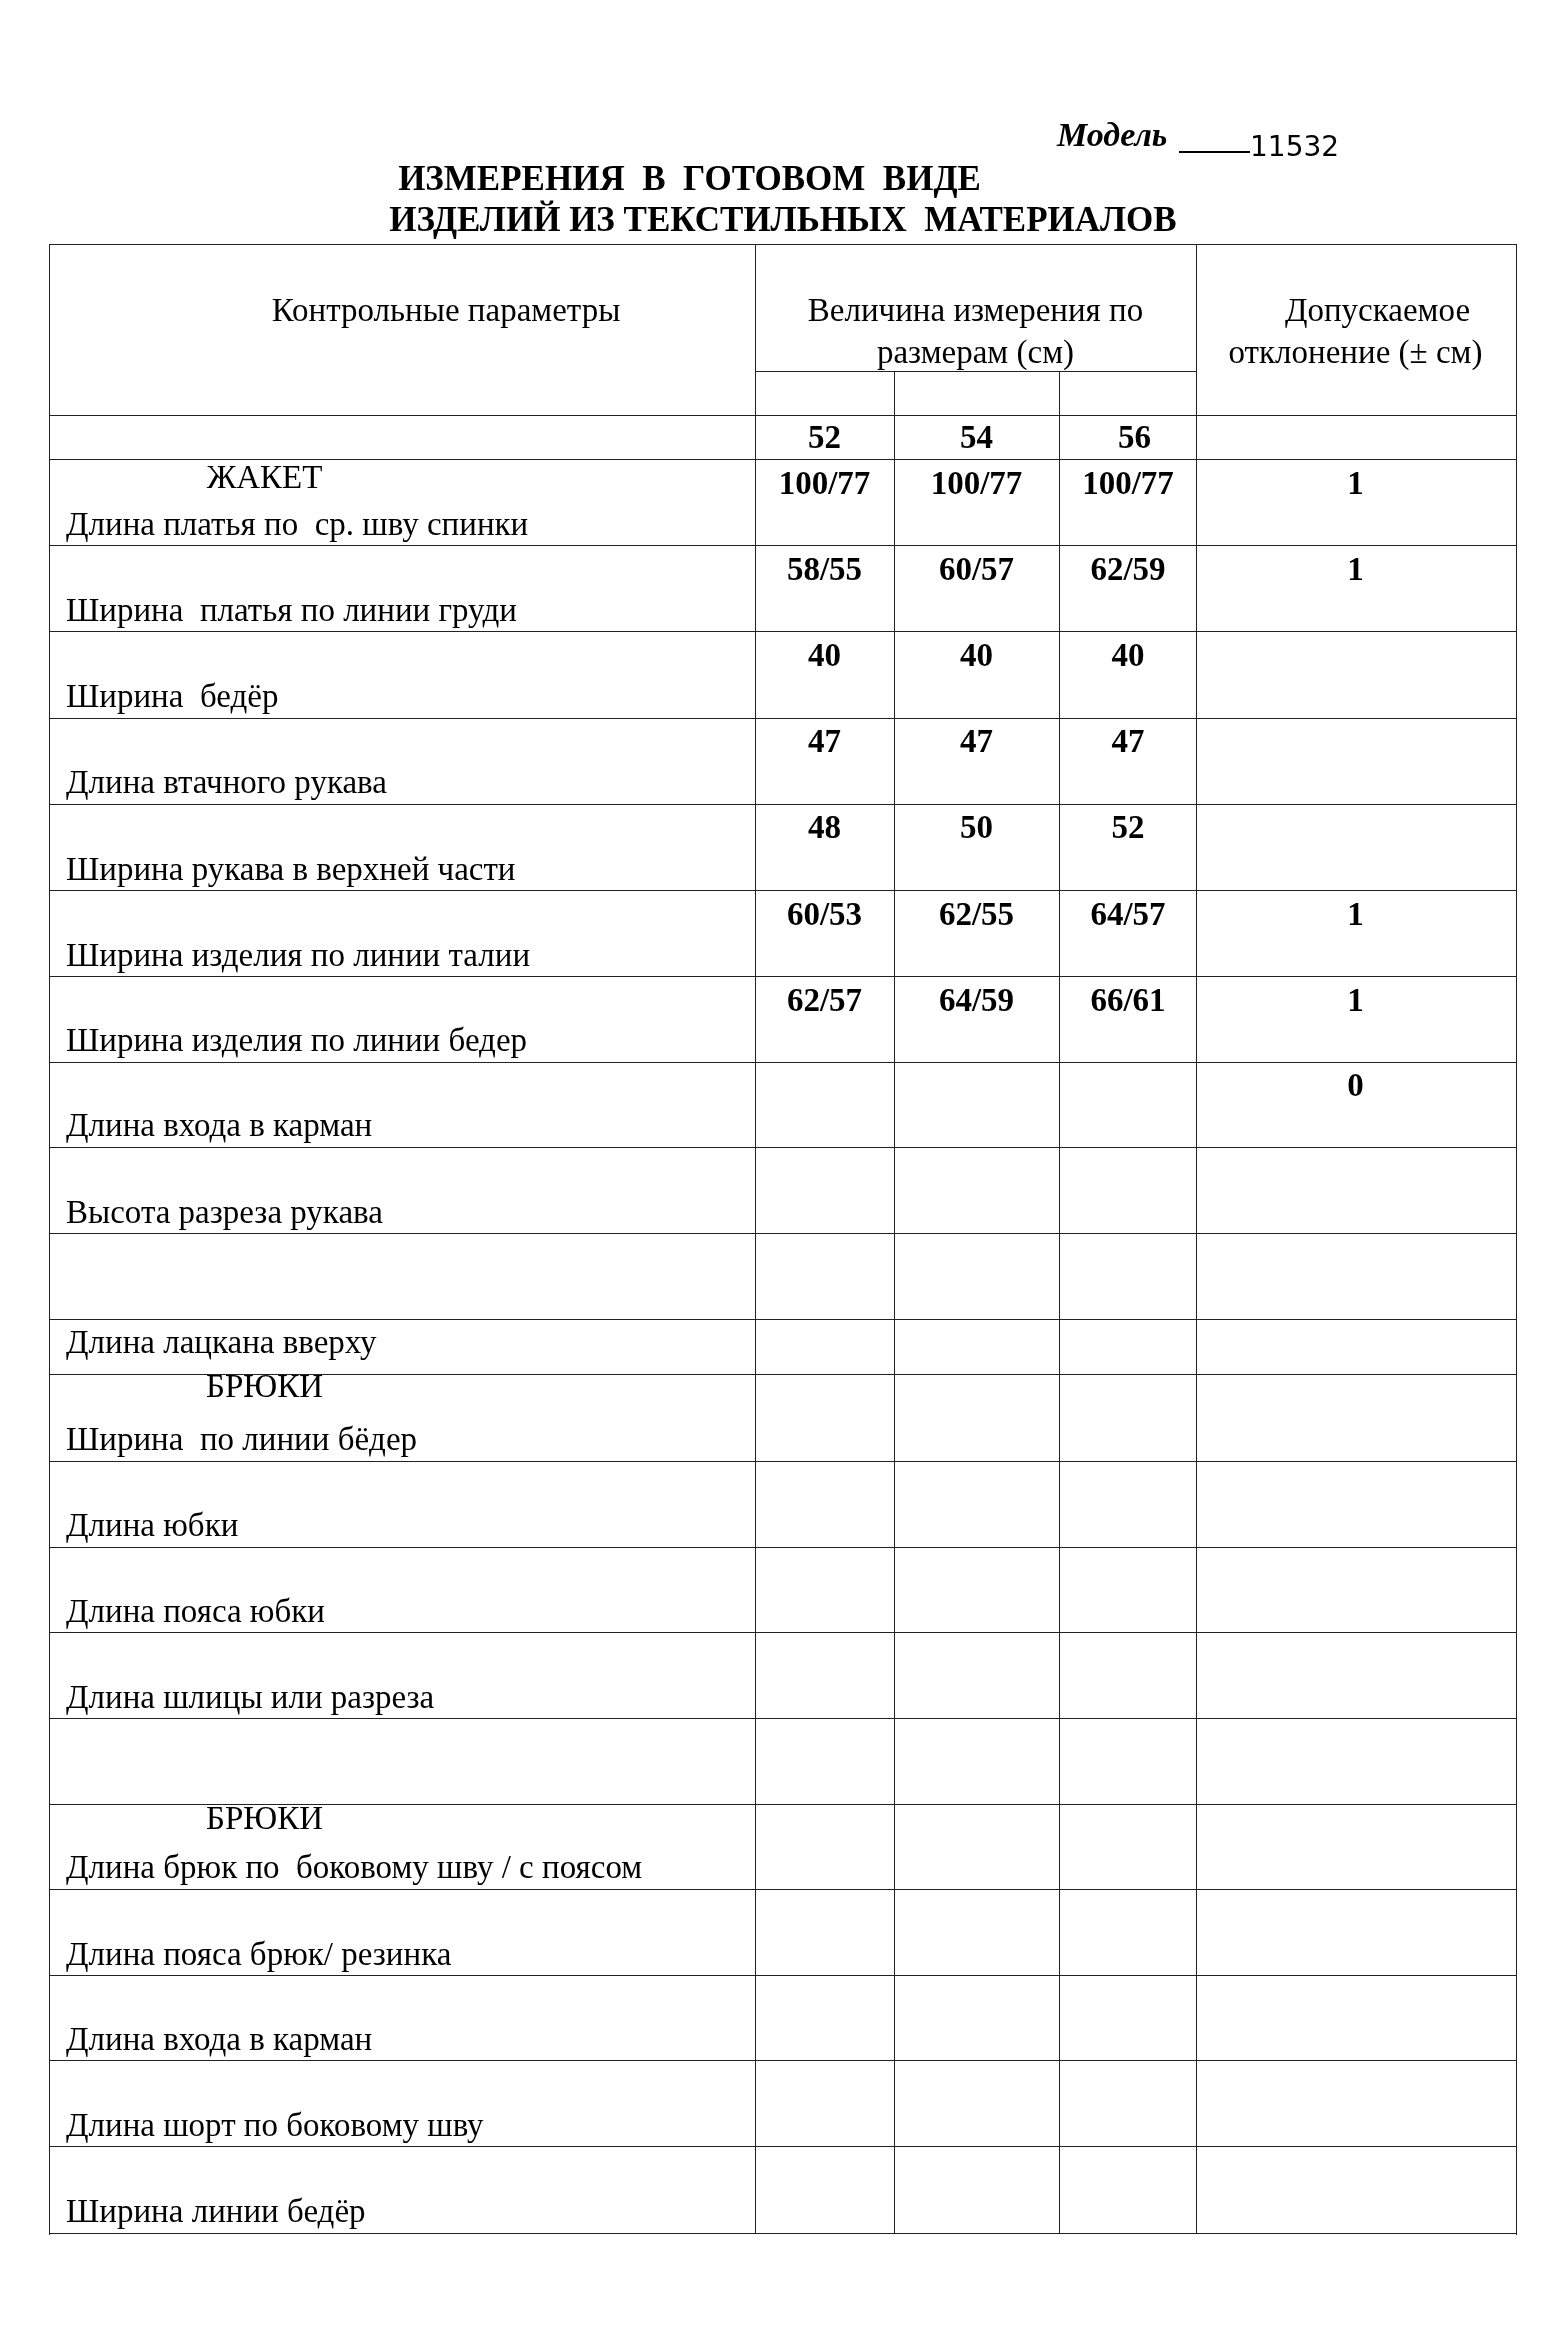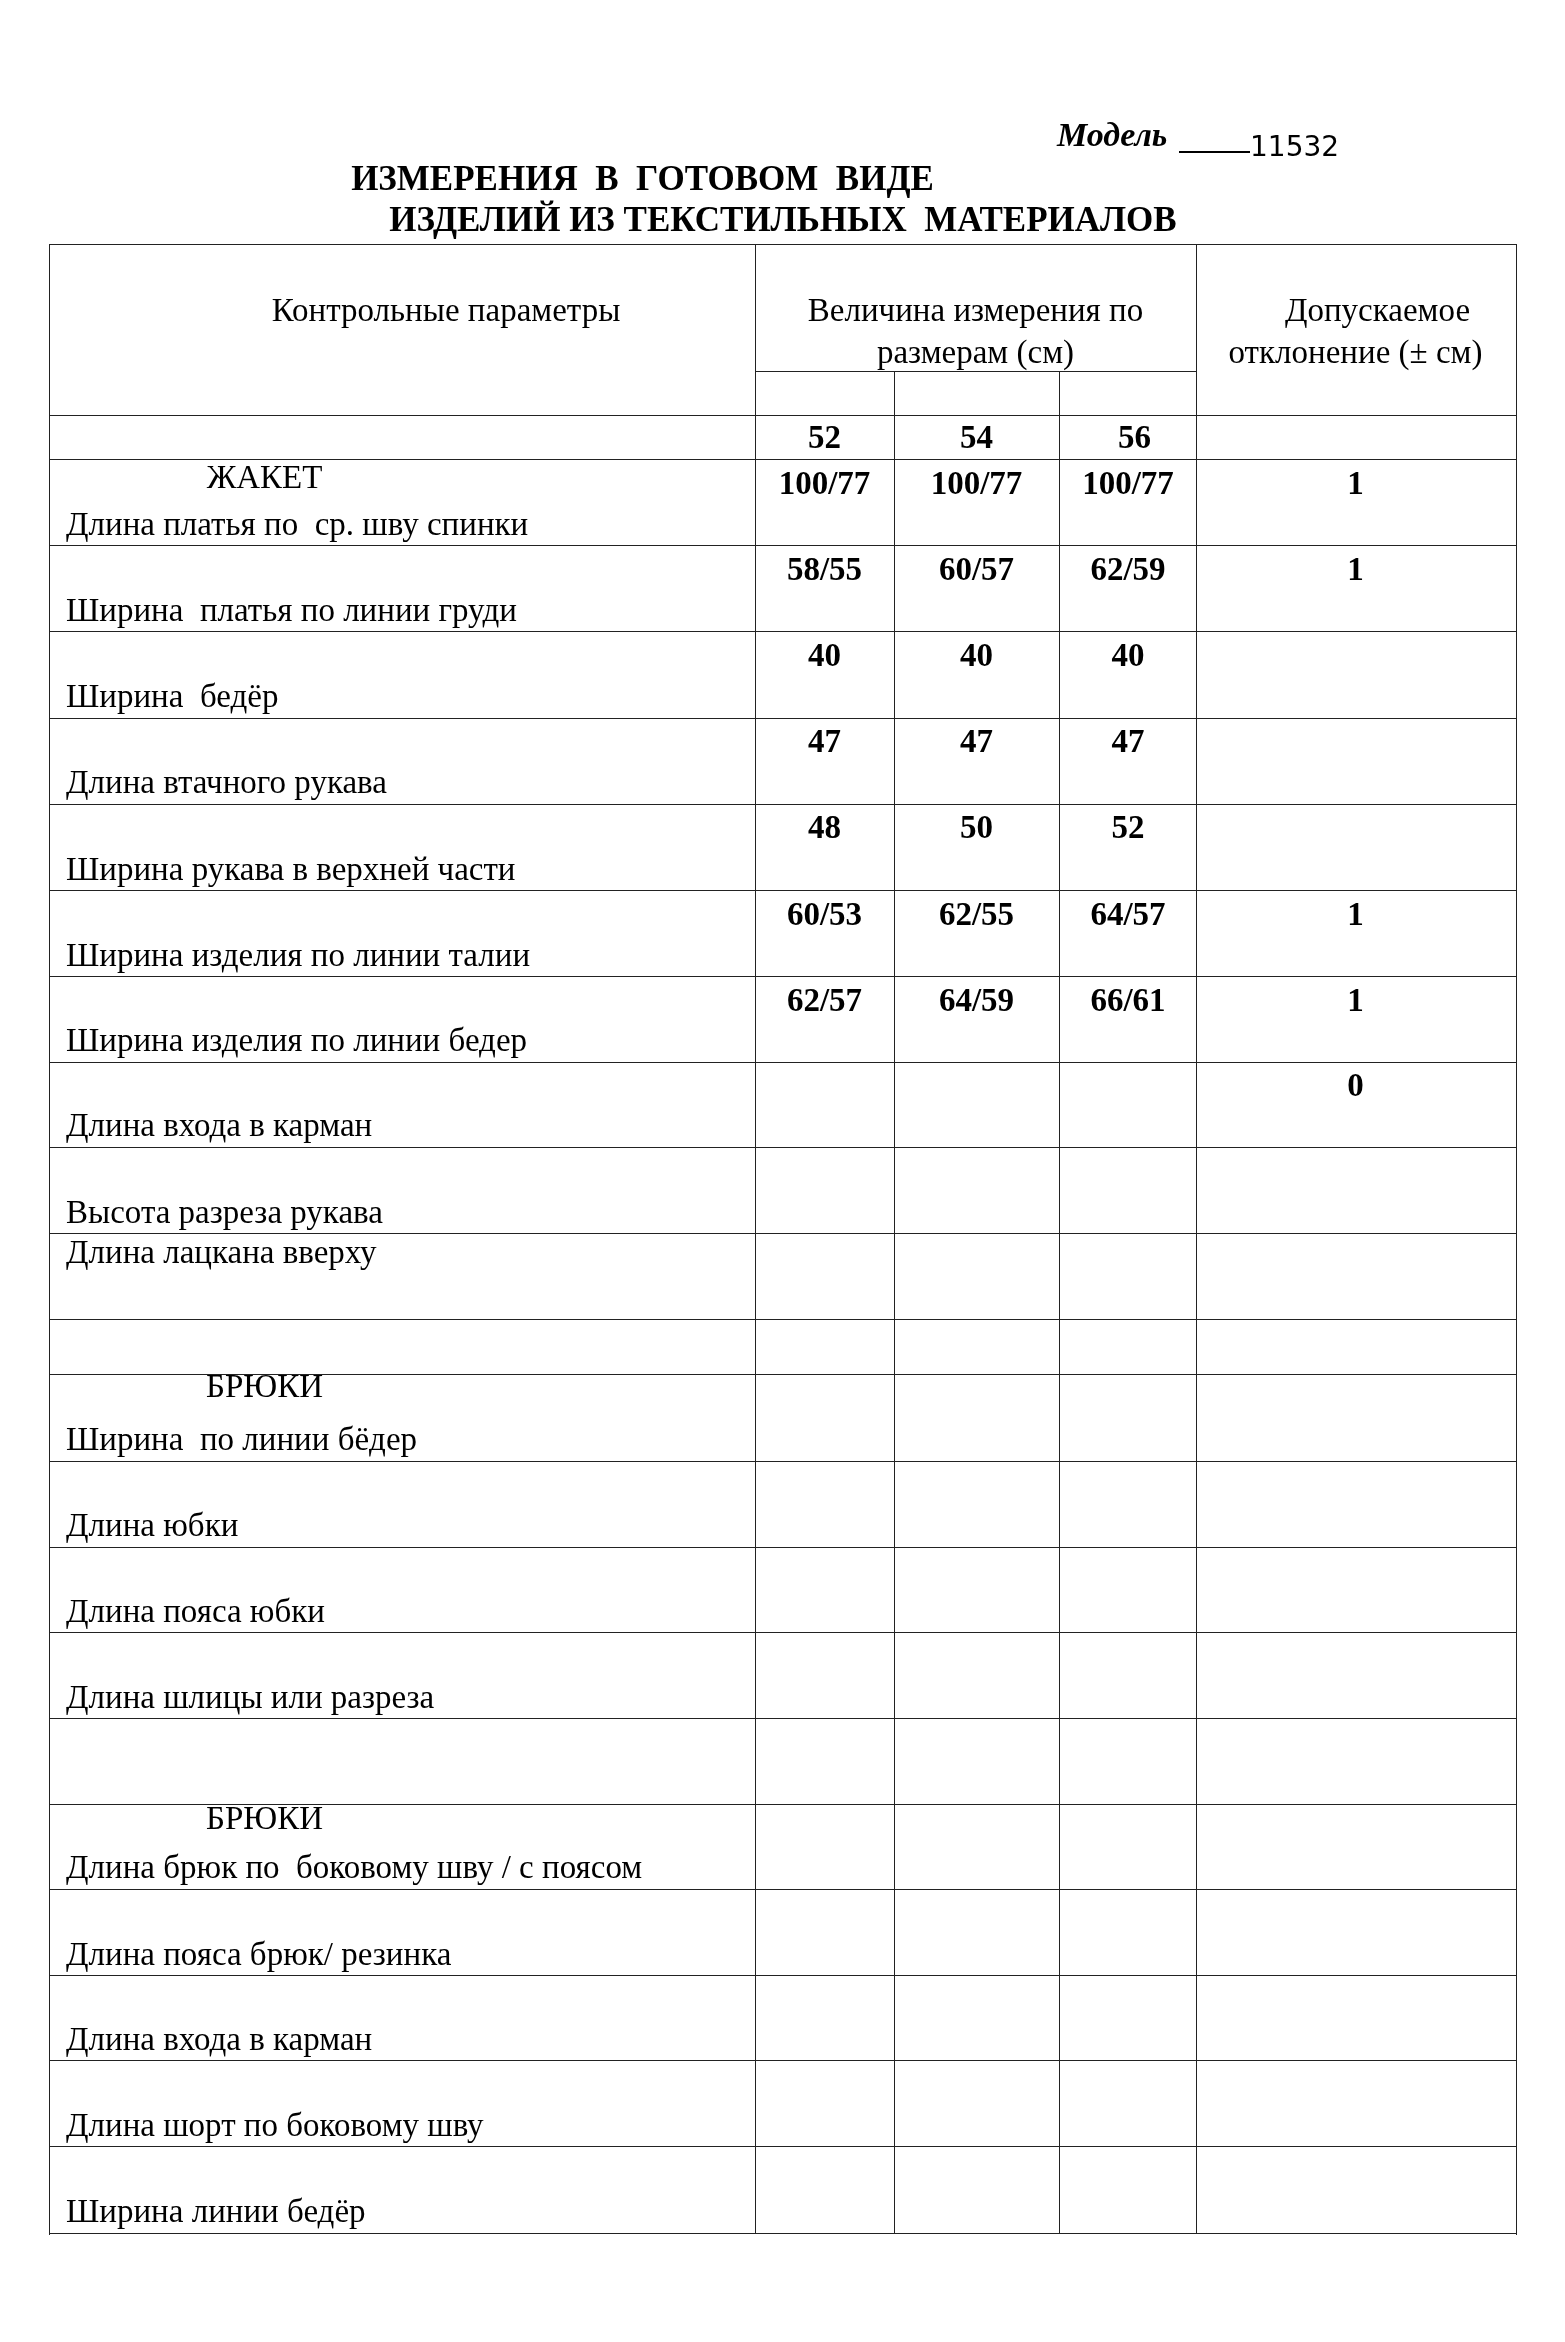--- a/index.html
+++ b/index.html
@@ -3,21 +3,21 @@
 <meta charset="utf-8">
 <style>
   html, body { margin: 0; padding: 0; background: #ffffff; }
   body { width: 1566px; height: 2342px; position: relative; overflow: hidden;
          font-family: "Liberation Serif", "DejaVu Serif", serif; color: #000; }
   .abs { position: absolute; }
   .model-label { left: 1057px; top: 116px; font-size: 34px; font-style: italic; font-weight: bold; }
   .model-line { left: 1179px; top: 151px; width: 71px; height: 0; border-top: 2.8px solid #000; }
   .model-value { left: 1250px; top: 130px; font-family: "DejaVu Sans", sans-serif; font-size: 28px; }
   .title { left: 0; width: 1566px; text-align: center; font-weight: bold; font-size: 35px; white-space: pre; }
-  .title1 { top: 159px; left: 0; width: 1285px; }
+  .title1 { top: 159px; left: 0; width: 1285px; padding-left: 47px; }
   .title2 { top: 200px; left: 0; width: 1566px; }
 
   .hline { position: absolute; height: 0; border-top: 1.9px solid #222; }
   .vline { position: absolute; width: 0; border-left: 1.9px solid #222; }
 
   .cell-text { position: absolute; font-size: 33px; line-height: 1; white-space: pre; }
   .hdr { text-align: center; font-size: 33px; line-height: 43px; }
   .label { left: 66px; }
   .num { font-weight: bold; text-align: center; }
   .section { text-align: center; margin-top: 40px; }
@@ -110,21 +110,21 @@
     <div class="cell-text label" style="top: 1109px;">Длина входа в карман</div>
     <div class="cell-text num" style="left: 755px; width: 139px; top: 1069px;"></div>
     <div class="cell-text num" style="left: 894px; width: 165px; top: 1069px;"></div>
     <div class="cell-text num" style="left: 1059px; width: 138px; top: 1069px;"></div>
     <div class="cell-text num" style="left: 1196px; width: 319px; top: 1069px;">0</div>
     <div class="cell-text label" style="top: 1196px;">Высота разреза рукава</div>
     <div class="cell-text num" style="left: 755px; width: 139px; top: 1154px;"></div>
     <div class="cell-text num" style="left: 894px; width: 165px; top: 1154px;"></div>
     <div class="cell-text num" style="left: 1059px; width: 138px; top: 1154px;"></div>
     <div class="cell-text num" style="left: 1196px; width: 319px; top: 1154px;"></div>
-    <div class="cell-text label" style="top: 1236px; text-align: right;">Длина лацкана вверху</div>
+    <div class="cell-text label" style="top: 1326px; text-align: right;">Длина лацкана вверху</div>
     <div class="cell-text num" style="left: 755px; width: 139px; top: 1240px;"></div>
     <div class="cell-text num" style="left: 894px; width: 165px; top: 1240px;"></div>
     <div class="cell-text num" style="left: 1059px; width: 138px; top: 1240px;"></div>
     <div class="cell-text num" style="left: 1196px; width: 319px; top: 1240px;"></div>
     <div class="cell-text section" style="left: 124px; width: 281px; top: 1330px;">БРЮКИ</div>
     <div class="cell-text label" style="top: 1423px;">Ширина  по линии бёдер</div>
     <div class="cell-text num" style="left: 755px; width: 139px; top: 1382px;"></div>
     <div class="cell-text num" style="left: 894px; width: 165px; top: 1382px;"></div>
     <div class="cell-text num" style="left: 1059px; width: 138px; top: 1382px;"></div>
     <div class="cell-text num" style="left: 1196px; width: 319px; top: 1382px;"></div>

